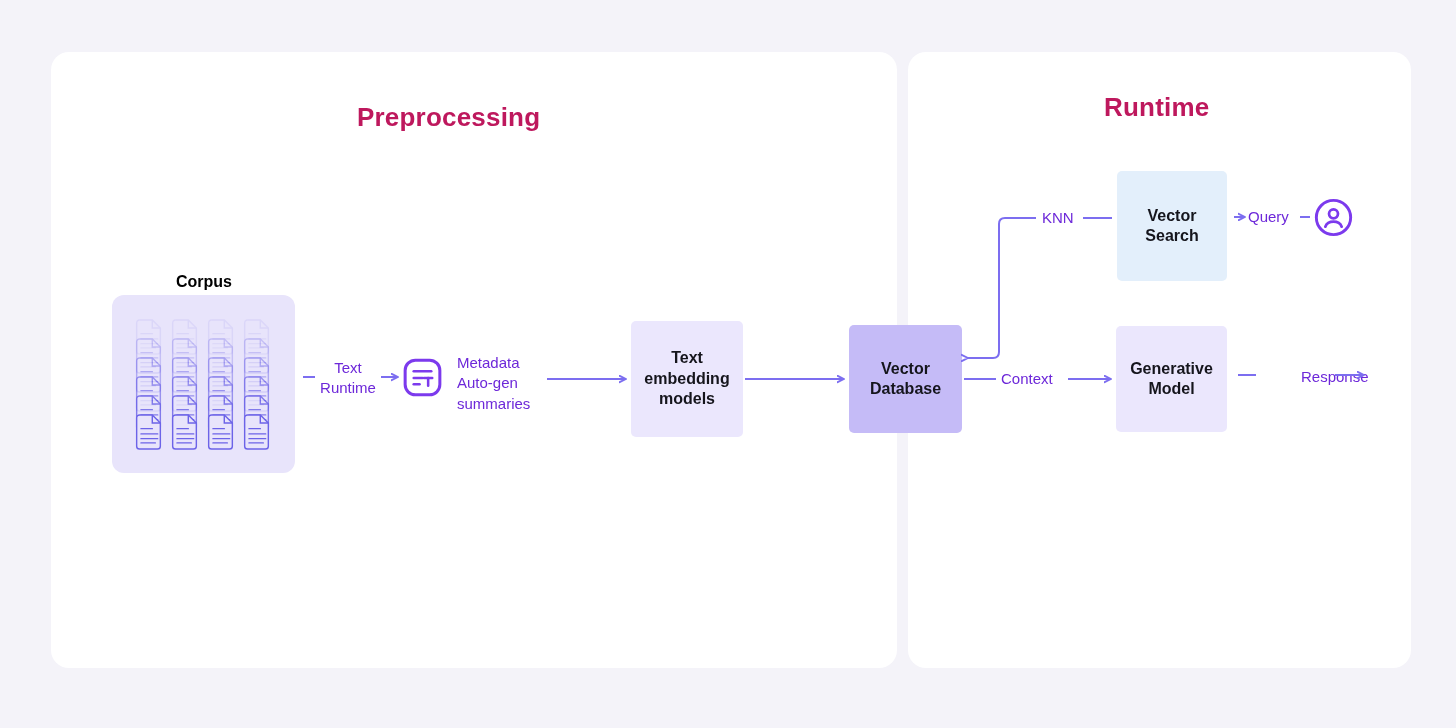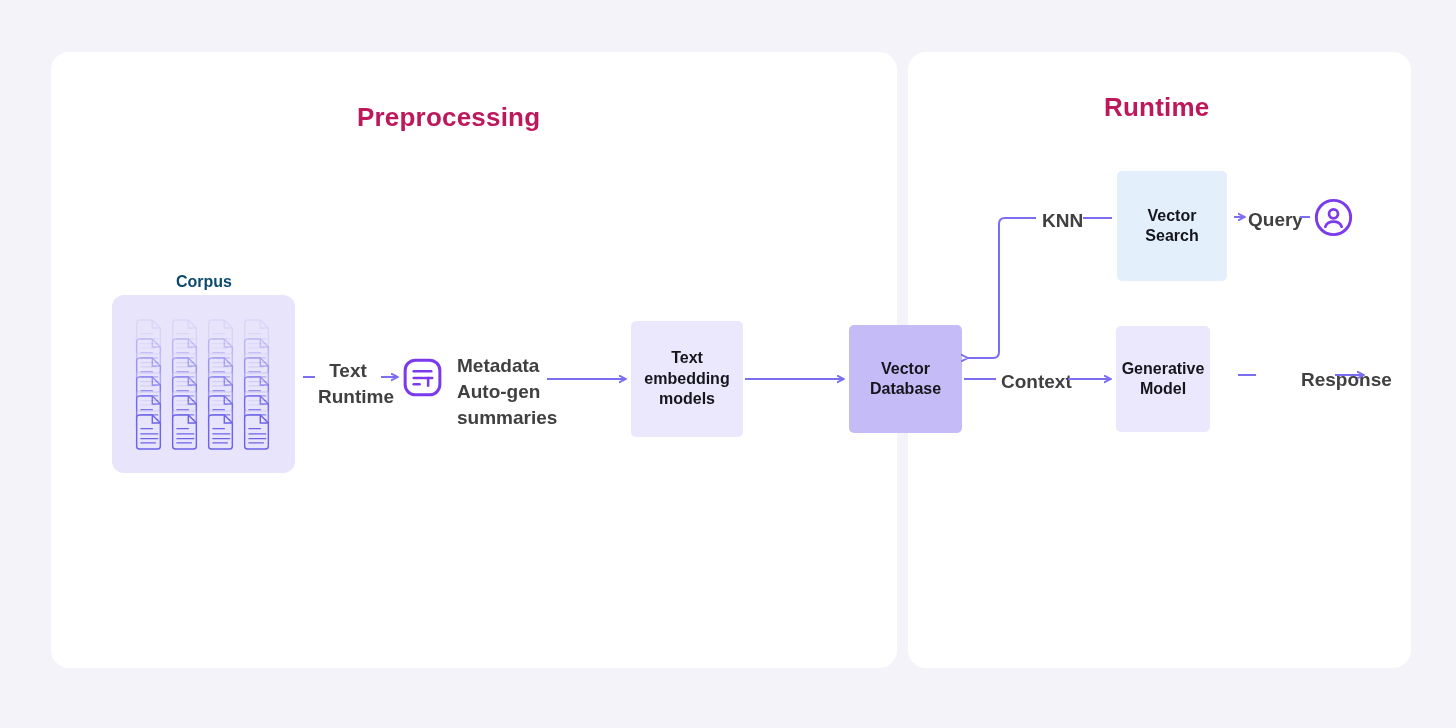--- a/index.html
+++ b/index.html
@@ -41,21 +41,21 @@
   #title-runtime       { left: 1104px; top: 92px; }
 
   
   #corpus-label {
     position: absolute;
     left: 113px; top: 273px;
     width: 182px;
     text-align: center;
     font-size: 16px;
     font-weight: bold;
-    color: #0c4a6e;
+    color: #000000;
   }
   #corpus-box {
     position: absolute;
     left: 112px; top: 295px;
     width: 183px; height: 178px;
     background: #e8e4fb;
     border-radius: 12px;
   }
   .doc-col {
     position: absolute;
@@ -80,30 +80,29 @@
     text-align: center;
     border-radius: 5px;
     font-size: 16px;
     font-weight: bold;
     color: #15151c;
     line-height: 1.28;
   }
   #box-embedding   { left: 631px; top: 321px; width: 112px; height: 116px; background: #ebe7fd; }
   #box-vectordb    { left: 849px; top: 325px; width: 113px; height: 108px; background: #c5bbf7; }
   #box-vectorsearch{ left: 1117px; top: 171px; width: 110px; height: 110px; background: #e3effb; }
-  #box-generative  { left: 1116px; top: 326px; width: 94px; height: 106px; background: #ebe7fd; }
+  #box-generative  { left: 1116px; top: 326px; width: 111px; height: 106px; background: #ebe7fd; }
 
   
   .conn-label {
     position: absolute;
-    font-size: 19px;
-    color: #404040;
+    font-size: 15px;
+    color: #6d28d9;
     white-space: nowrap;
     line-height: 1.36;
-    font-weight: bold;
   }
   #label-textchunks {
     left: 318px; top: 358px;
     width: 60px; text-align: center;
   }
   #label-metadata  { left: 457px; top: 353px; }
   #label-knn       { left: 1042px; top: 208px; }
   #label-query     { left: 1248px; top: 207px; }
   #label-context   { left: 1001px; top: 369px; }
   #label-response  { left: 1301px; top: 367px; }

